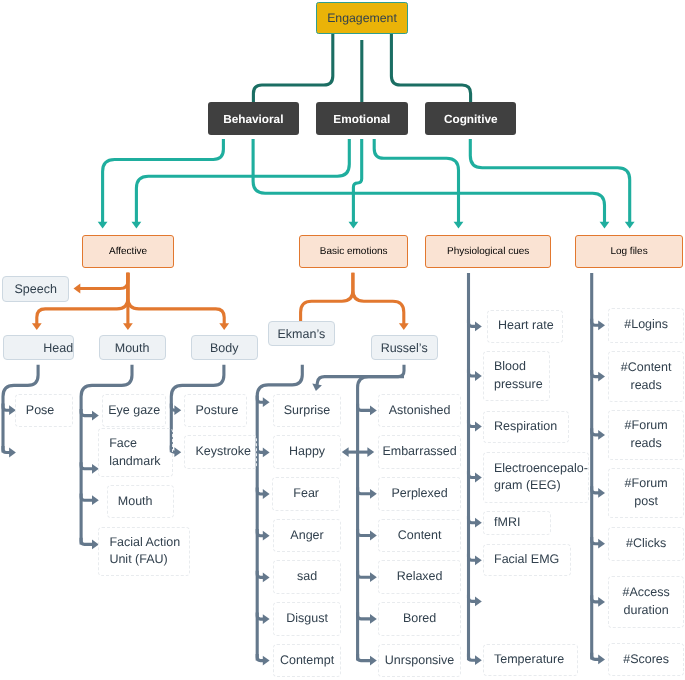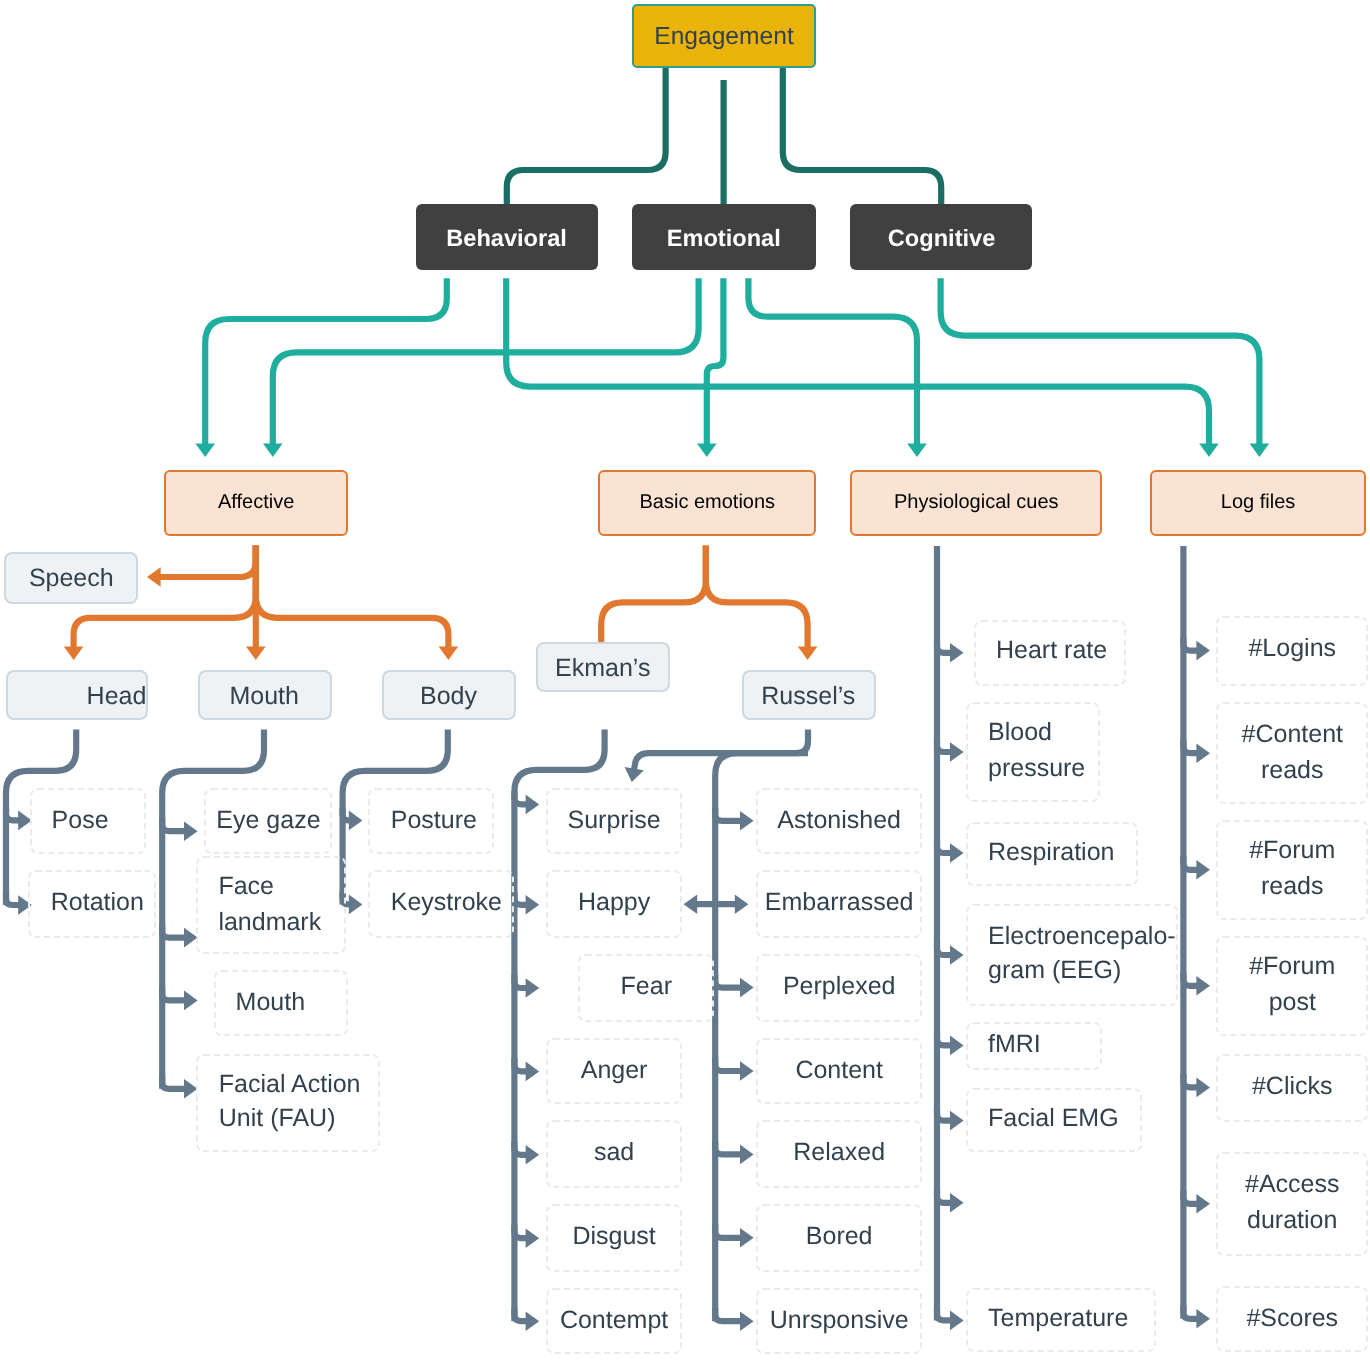--- a/index.html
+++ b/index.html
@@ -197,23 +197,20 @@
     </div>
 <div class="node n-l3" style="left:267.7px;top:321px;width:67.4px;height:25px;text-align:center;">
 <span>Ekman’s</span>
     </div>
 <div class="node n-l3" style="left:370.5px;top:335.2px;width:67.3px;height:25px;">
 <span>Russel’s</span>
     </div>
 <div class="node n-leaf lf-left" style="left:14.8px;top:393.5px;width:58px;height:33.8px;">
 <span>Pose</span>
     </div>
-<div class="node n-leaf lf-left" style="left:14.4px;top:435.2px;width:63.3px;height:34.3px;">
-<span>Rotation</span>
-    </div>
 <div class="node n-leaf" style="left:102.4px;top:393.6px;width:63.7px;height:33.9px;">
 <span>Eye gaze</span>
     </div>
 <div class="node n-leaf lf-left" style="left:98.2px;top:428.1px;width:75.3px;height:49.4px;">
 <span>Face landmark</span>
     </div>
 <div class="node n-leaf lf-left" style="left:106.8px;top:485.1px;width:67px;height:32.7px;">
 <span>Mouth</span>
     </div>
 <div class="node n-leaf lf-left" style="left:98.4px;top:526.6px;width:92px;height:49.4px;">
@@ -224,21 +221,21 @@
     </div>
 <div class="node n-leaf lf-left" style="left:184.4px;top:435.2px;width:73px;height:33.8px;">
 <span>Keystroke</span>
     </div>
 <div class="node n-leaf" style="left:272.9px;top:393.5px;width:68.3px;height:33.8px;">
 <span>Surprise</span>
     </div>
 <div class="node n-leaf" style="left:272.9px;top:435.2px;width:68.3px;height:33.8px;text-align:center;">
 <span>Happy</span>
     </div>
-<div class="node n-leaf" style="left:289px;top:476.9px;width:68.3px;height:33.8px;">
+<div class="node n-leaf" style="left:272px;top:476.9px;width:68.3px;height:33.8px;">
 <span>Fear</span>
     </div>
 <div class="node n-leaf" style="left:272.9px;top:518.6px;width:68.3px;height:33.8px;">
 <span>Anger</span>
     </div>
 <div class="node n-leaf" style="left:272.9px;top:560.3px;width:68.3px;height:33.8px;">
 <span>sad</span>
     </div>
 <div class="node n-leaf" style="left:272.9px;top:602px;width:68.3px;height:33.8px;">
 <span>Disgust</span>

